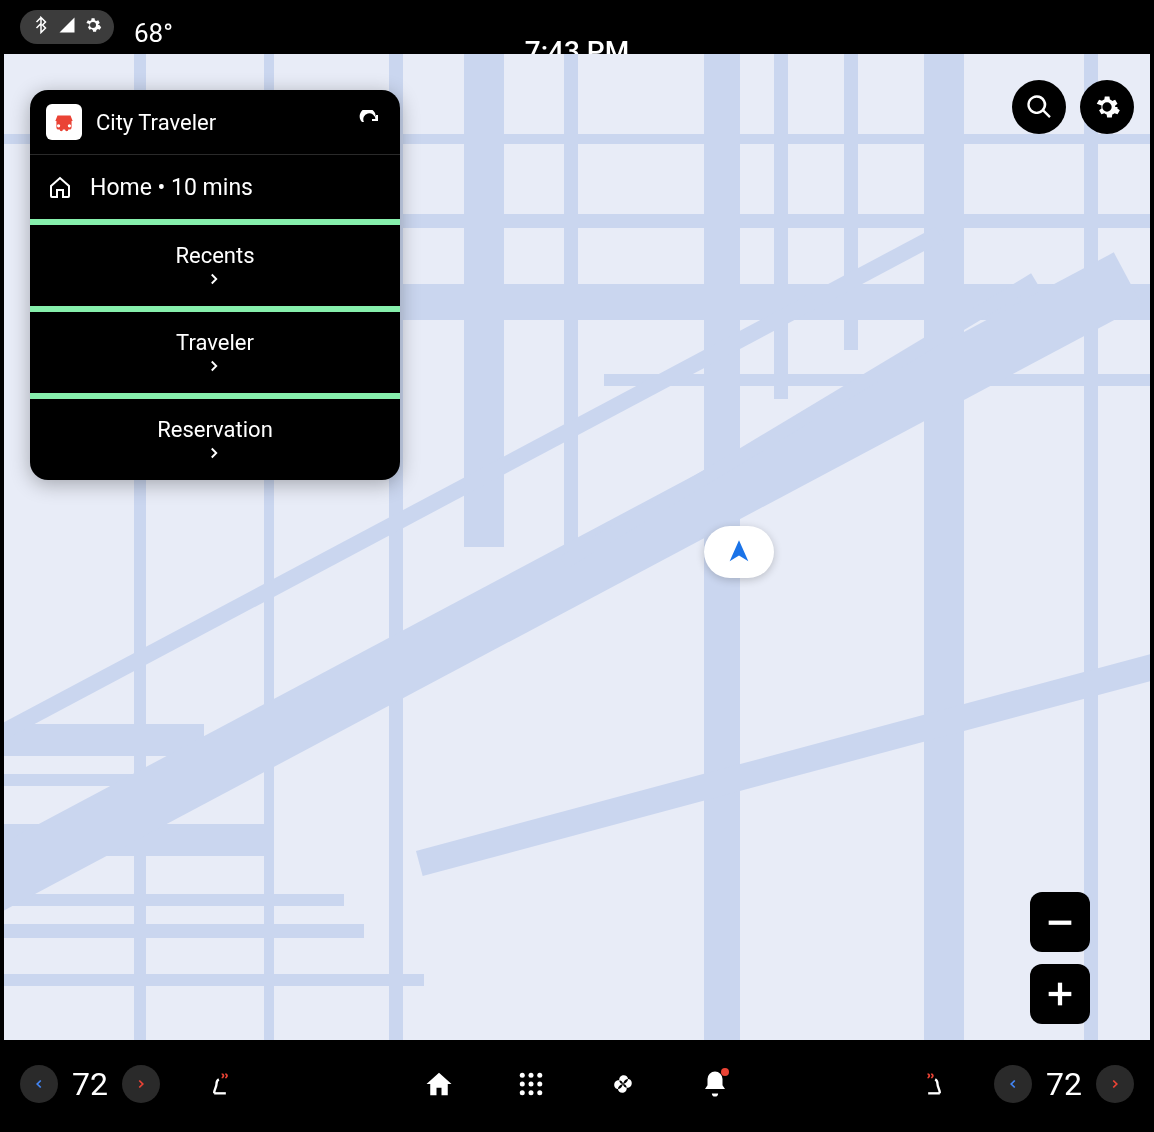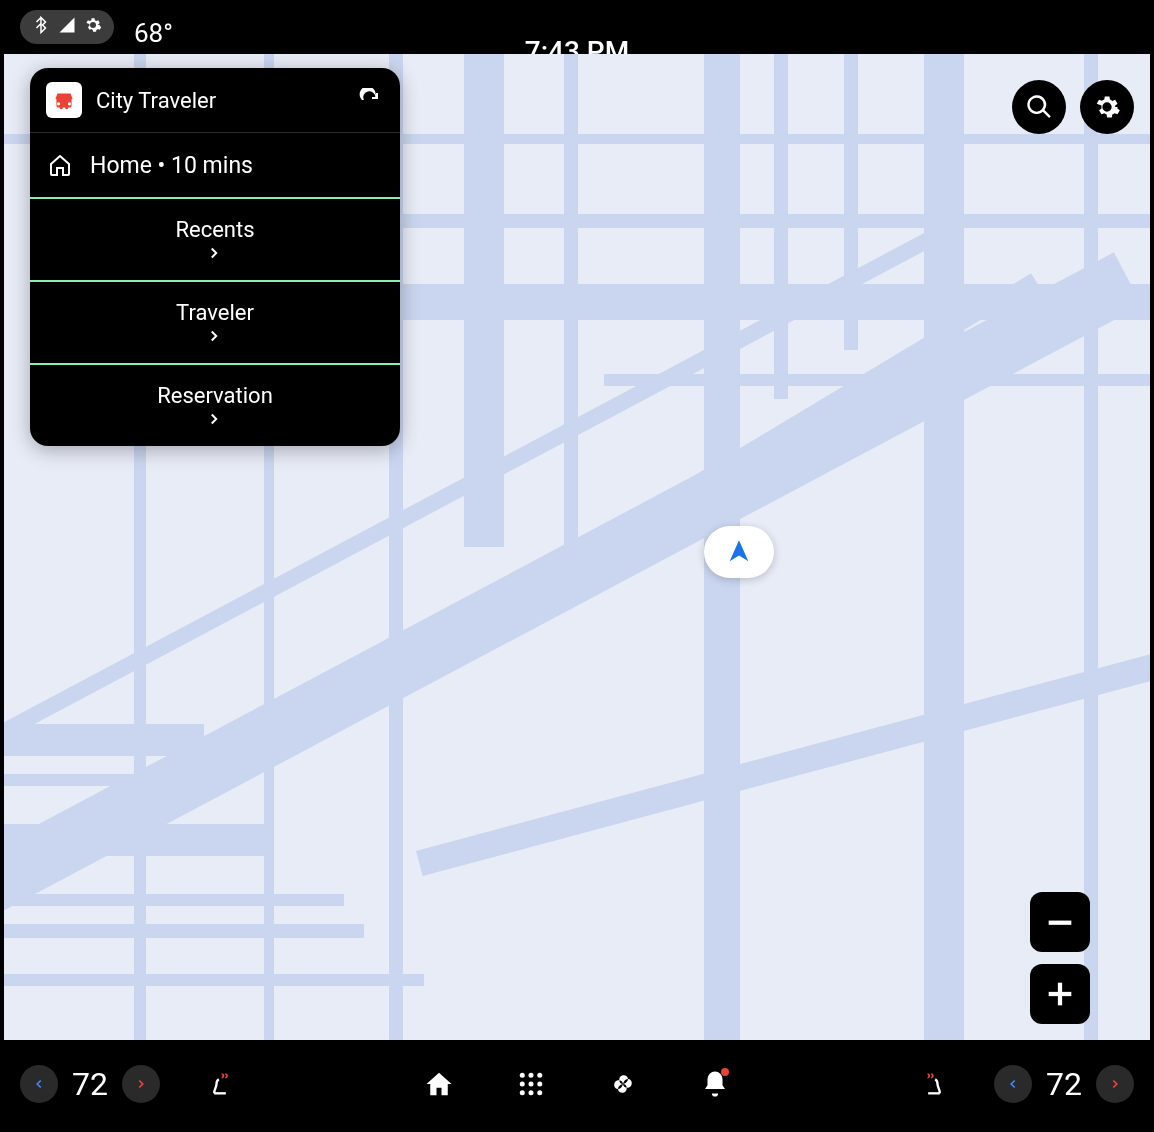--- a/index.html
+++ b/index.html
@@ -13,28 +13,28 @@
 .clock { position: absolute; left: 50%; transform: translateX(-50%); font-size: 28px; font-weight: 500; margin-top: 48px; }
 
 
 .map-container { position: relative; width: 1146px; height: 986px; margin: 0 4px; background: #e8ecf7; overflow: hidden; }
 
 
 .road { position: absolute; background: #cad6ef; }
 .road-diag { position: absolute; background: #cad6ef; transform-origin: center; }
 
 
-.nav-panel { position: absolute; top: 14px; left: 26px; width: 370px; background: #000; border-radius: 18px; overflow: hidden; box-shadow: 0 4px 20px rgba(0,0,0,0.3); }
+.nav-panel { position: absolute; top: 36px; left: 26px; width: 370px; background: #000; border-radius: 18px; overflow: hidden; box-shadow: 0 4px 20px rgba(0,0,0,0.3); }
 .nav-header { display: flex; align-items: center; padding: 14px 16px; border-bottom: 1px solid #2a2a2a; }
 .app-icon { width: 36px; height: 36px; background: #fff; border-radius: 6px; display: flex; align-items: center; justify-content: center; margin-right: 14px; }
 .app-icon svg { width: 26px; height: 26px; fill: #ea4335; }
 .app-title { color: #fff; font-size: 22px; font-weight: 400; flex: 1; }
 .refresh-btn { width: 28px; height: 28px; display: flex; align-items: center; justify-content: center; }
 .refresh-btn svg { width: 24px; height: 24px; fill: #fff; }
-.nav-item { display: flex; align-items: center; padding: 18px 16px; border-bottom: 2px solid #86efac; color: #fff; font-size: 23px; }
+.nav-item { display: flex; align-items: center; padding: 18px 16px; border-bottom: 6px solid #86efac; color: #fff; font-size: 23px; }
 .nav-item:last-child { border-bottom: none; align-items: center; }
 .nav-item-icon { width: 28px; height: 28px; margin-right: 16px; display: flex; align-items: center; justify-content: center; }
 .nav-item-icon svg { width: 24px; height: 24px; fill: none; stroke: #fff; stroke-width: 2; }
 .nav-item-label { flex: 1; }
 .chevron { width: 20px; height: 20px; }
 .chevron svg { width: 18px; height: 18px; fill: none; stroke: #fff; stroke-width: 2.5; }
 .nav-item.no-icon { padding-left: 16px; font-size: 22px; flex-direction: column; }
 
 
 .top-right { position: absolute; top: 26px; right: 16px; display: flex; gap: 14px; }

